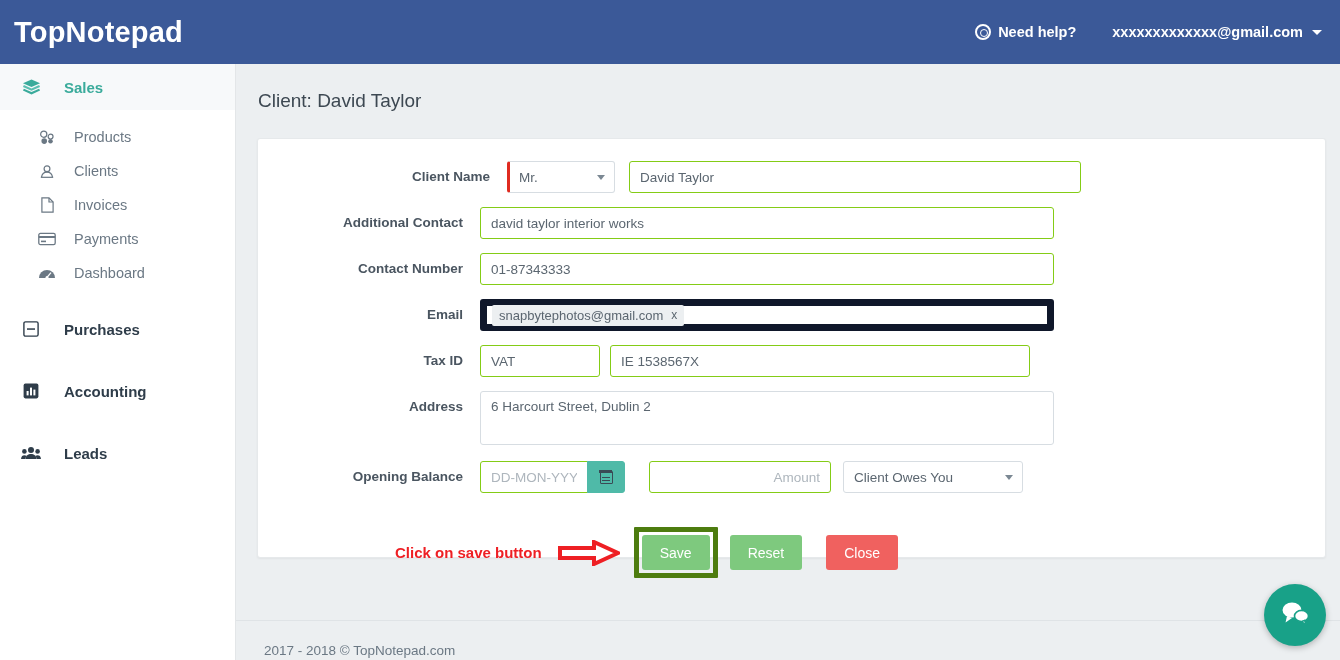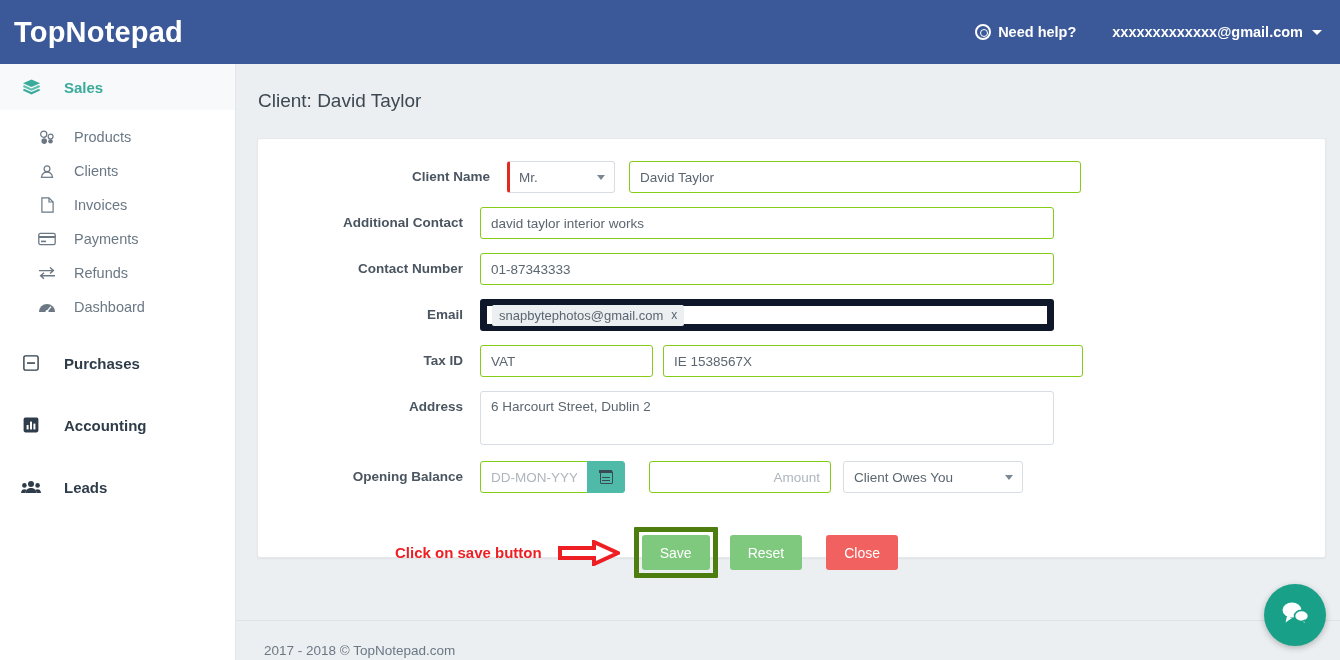--- a/index.html
+++ b/index.html
@@ -378,29 +378,20 @@
     <span class="side-ico">
       <svg width="18" height="14" viewBox="0 0 18 14">
         <rect x="0.8" y="1.4" width="16.4" height="11.2" rx="1.6" fill="none" stroke="#6b7884" stroke-width="1.3"></rect>
         <rect x="0.8" y="4" width="16.4" height="2" fill="#6b7884"></rect>
         <rect x="3" y="8.6" width="5" height="1.6" fill="#6b7884"></rect>
       </svg>
     </span>
     <span>Payments</span>
   </div>
 
-  <div class="side-item">
-    <span class="side-ico">
-      <svg width="18" height="14" viewBox="0 0 18 14">
-        <path d="M1 4.6 H15 M12 1.6 L15.4 4.6 L12 7.6" fill="none" stroke="#6b7884" stroke-width="1.4"></path>
-        <path d="M17 9.8 H3 M6 6.8 L2.6 9.8 L6 12.8" fill="none" stroke="#6b7884" stroke-width="1.4"></path>
-      </svg>
-    </span>
-    <span>Refunds</span>
-  </div>
 
   <div class="side-item">
     <span class="side-ico">
       <svg width="18" height="14" viewBox="0 0 18 14">
         <path d="M1 12 A8 8 0 0 1 17 12 Z" fill="#6b7884"></path>
         <circle cx="9" cy="11.6" r="1.5" fill="#ffffff"></circle>
         <path d="M9 11.4 L13 6.6" stroke="#ffffff" stroke-width="1.3"></path>
       </svg>
     </span>
     <span>Dashboard</span>
@@ -488,21 +479,21 @@
             <span>snapbytephotos@gmail.com</span>
             <span class="tag-x">x</span>
           </span>
         </div>
       </div>
     </div>
 
     <div class="row">
       <div class="row-label">Tax ID</div>
       <div class="fields">
-        <input class="inp" style="width: 173px;" type="text" value="VAT">
+        <input class="inp" style="width: 120px;" type="text" value="VAT">
         <input class="inp" style="width: 420px; margin-left: 10px;" type="text" value="IE 1538567X">
       </div>
     </div>
 
     <div class="row">
       <div class="row-label">Address</div>
       <div class="fields">
         <textarea class="ta" style="width: 574px; height: 54px;">6 Harcourt Street, Dublin 2</textarea>
       </div>
     </div>

